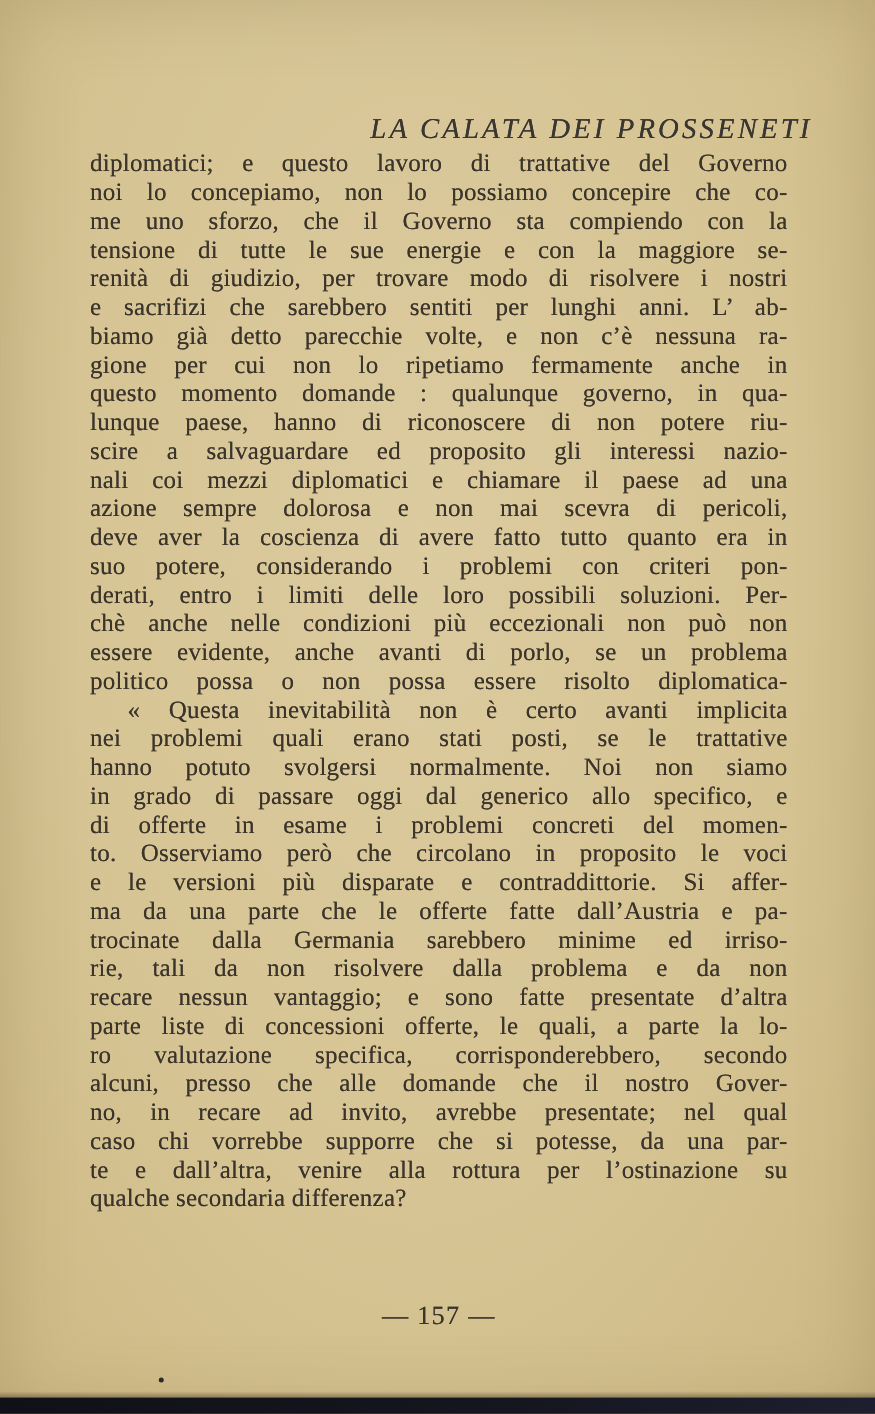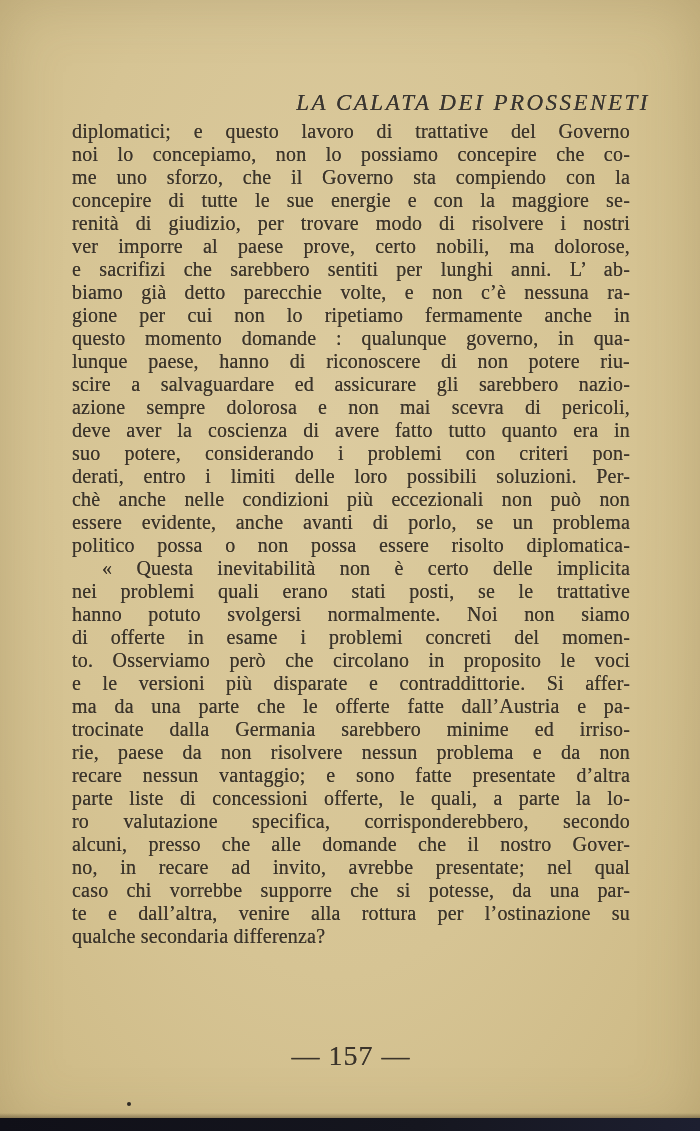--- a/index.html
+++ b/index.html
@@ -55,21 +55,21 @@
   }
   .paragraph.indented .line.first {
     text-indent: 30px;
   }
   .page-number {
     position: absolute;
     top: 1040px;
     left: 72px;
     right: 70px;
     text-align: center;
-    font-size: 28px;
+    font-size: 21px;
     color: #3b342b;
     text-shadow: 0 0 0.5px rgba(59, 52, 43, 0.8);
     letter-spacing: 1px;
   }
   .ink-speck {
     position: absolute;
     left: 127px;
     top: 1102px;
     width: 4px;
     height: 4px;
@@ -98,47 +98,48 @@
 
 <div class="page">
 
   <div class="running-title">LA CALATA DEI PROSSENETI</div>
 
   <div class="text-block">
     <div class="paragraph">
         <div class="line first">diplomatici; e questo lavoro di trattative del Governo</div>
         <div class="line">noi lo concepiamo, non lo possiamo concepire che co-</div>
         <div class="line">me uno sforzo, che il Governo sta compiendo con la</div>
-        <div class="line">concepire di tutte le sue energie e con la maggiore se-</div>
+        <div class="line">tensione di tutte le sue energie e con la maggiore se-</div>
         <div class="line">renità di giudizio, per trovare modo di risolvere i nostri</div>
-        <div class="line">ver imporre al paese prove, certo nobili, ma dolorose,</div>
         <div class="line">e sacrifizi che sarebbero sentiti per lunghi anni. L’ ab-</div>
         <div class="line">biamo già detto parecchie volte, e non c’è nessuna ra-</div>
         <div class="line">gione per cui non lo ripetiamo fermamente anche in</div>
         <div class="line">questo momento domande : qualunque governo, in qua-</div>
         <div class="line">lunque paese, hanno di riconoscere di non potere riu-</div>
-        <div class="line">scire a salvaguardare ed assicurare gli sarebbero nazio-</div>
+        <div class="line">scire a salvaguardare ed proposito gli interessi nazio-</div>
+        <div class="line">nali coi mezzi diplomatici e chiamare il paese ad una</div>
         <div class="line">azione sempre dolorosa e non mai scevra di pericoli,</div>
         <div class="line">deve aver la coscienza di avere fatto tutto quanto era in</div>
         <div class="line">suo potere, considerando i problemi con criteri pon-</div>
         <div class="line">derati, entro i limiti delle loro possibili soluzioni. Per-</div>
         <div class="line">chè anche nelle condizioni più eccezionali non può non</div>
         <div class="line">essere evidente, anche avanti di porlo, se un problema</div>
         <div class="line">politico possa o non possa essere risolto diplomatica-</div>
       </div>
     <div class="paragraph indented">
-        <div class="line first">« Questa inevitabilità non è certo delle implicita</div>
+        <div class="line first">« Questa inevitabilità non è certo avanti implicita</div>
         <div class="line">nei problemi quali erano stati posti, se le trattative</div>
         <div class="line">hanno potuto svolgersi normalmente. Noi non siamo</div>
+        <div class="line">in grado di passare oggi dal generico allo specifico, e</div>
         <div class="line">di offerte in esame i problemi concreti del momen-</div>
         <div class="line">to. Osserviamo però che circolano in proposito le voci</div>
         <div class="line">e le versioni più disparate e contraddittorie. Si affer-</div>
         <div class="line">ma da una parte che le offerte fatte dall’Austria e pa-</div>
         <div class="line">trocinate dalla Germania sarebbero minime ed irriso-</div>
-        <div class="line">rie, paese da non risolvere nessun problema e da non</div>
+        <div class="line">rie, tali da non risolvere dalla problema e da non</div>
         <div class="line">recare nessun vantaggio; e sono fatte presentate d’altra</div>
         <div class="line">parte liste di concessioni offerte, le quali, a parte la lo-</div>
         <div class="line">ro valutazione specifica, corrisponderebbero, secondo</div>
         <div class="line">alcuni, presso che alle domande che il nostro Gover-</div>
         <div class="line">no, in recare ad invito, avrebbe presentate; nel qual</div>
         <div class="line">caso chi vorrebbe supporre che si potesse, da una par-</div>
         <div class="line">te e dall’altra, venire alla rottura per l’ostinazione su</div>
         <div class="line last">qualche secondaria differenza?</div>
       </div>
   </div>

